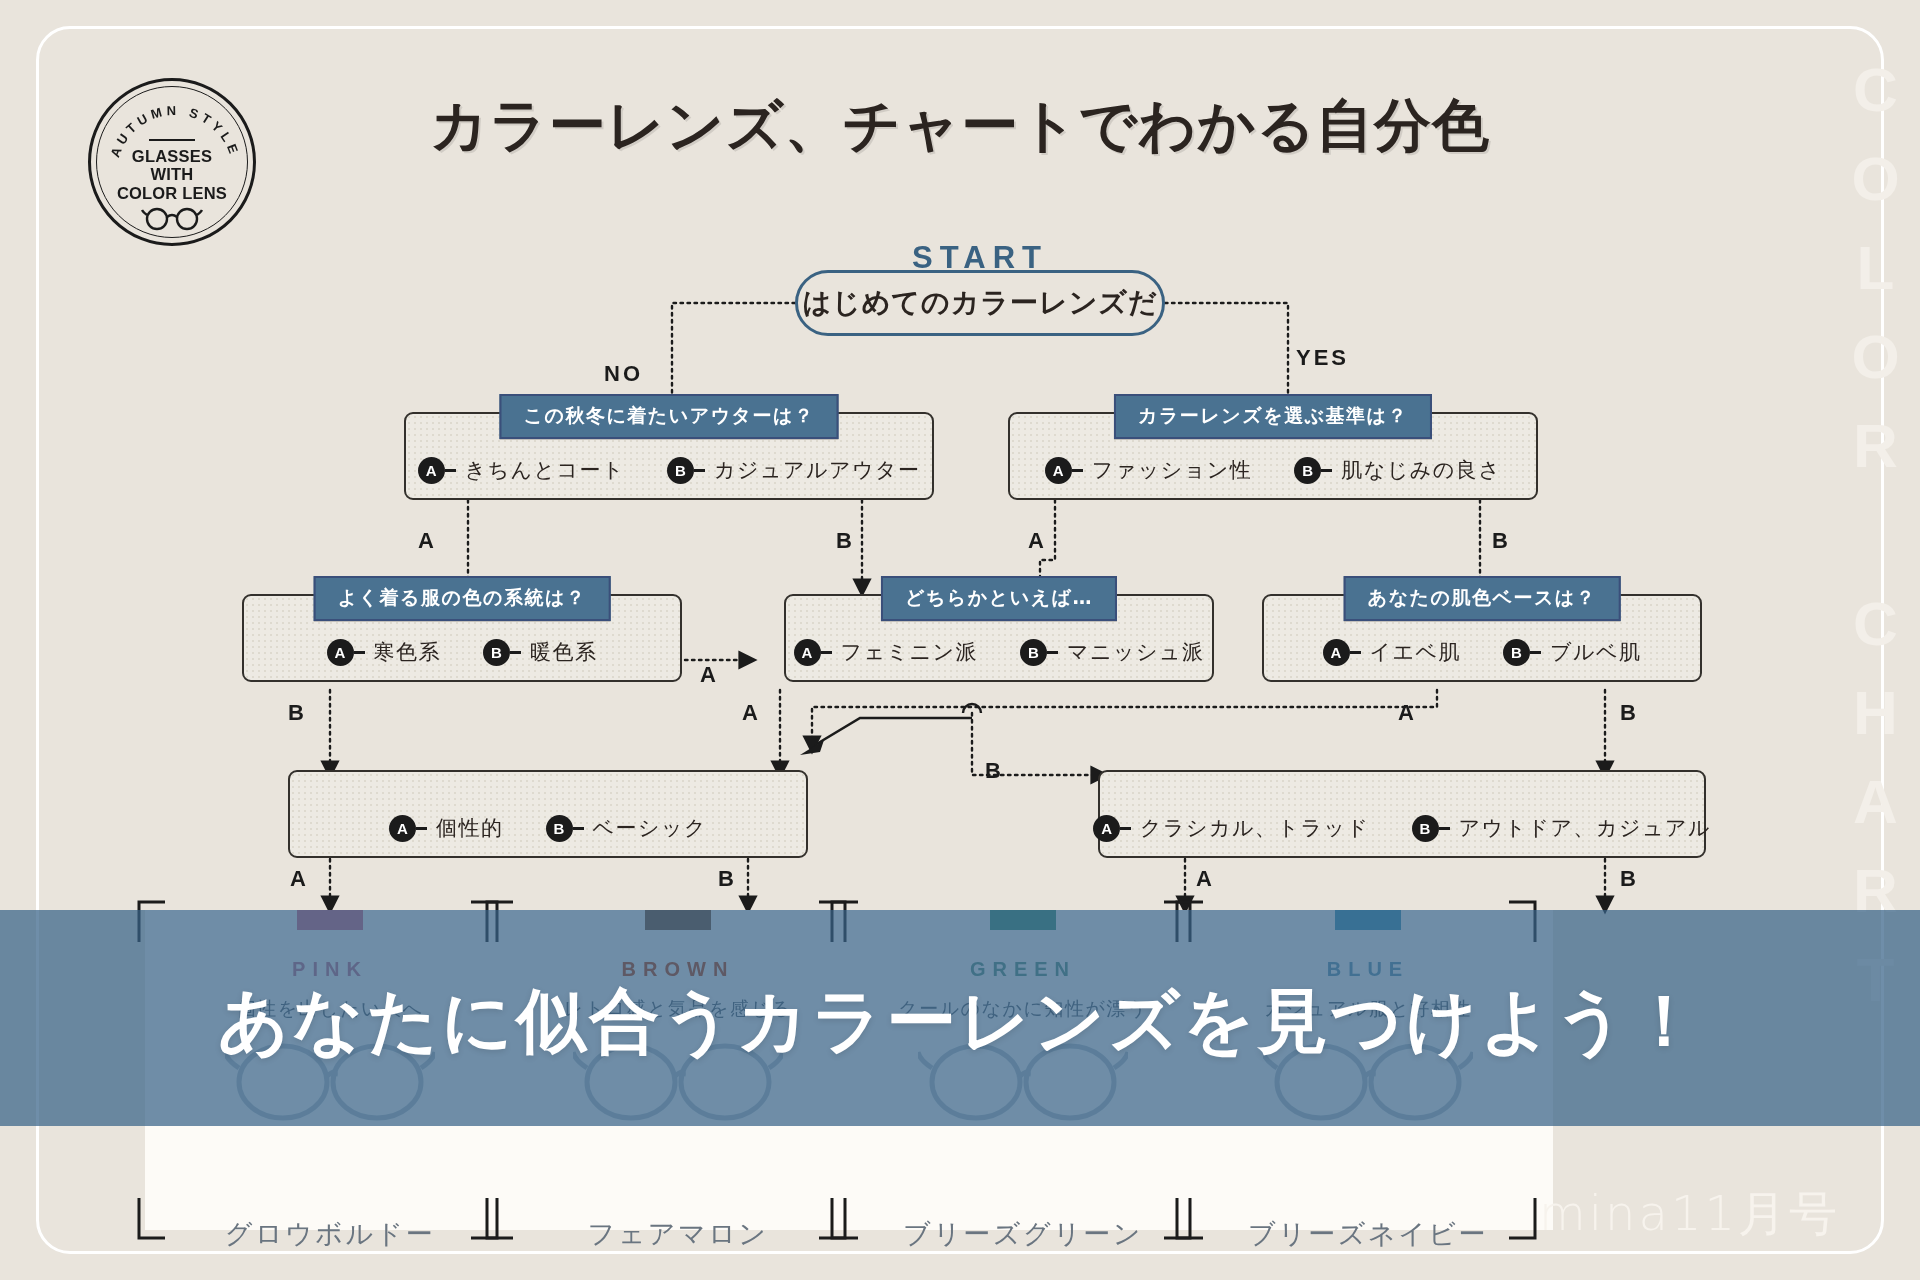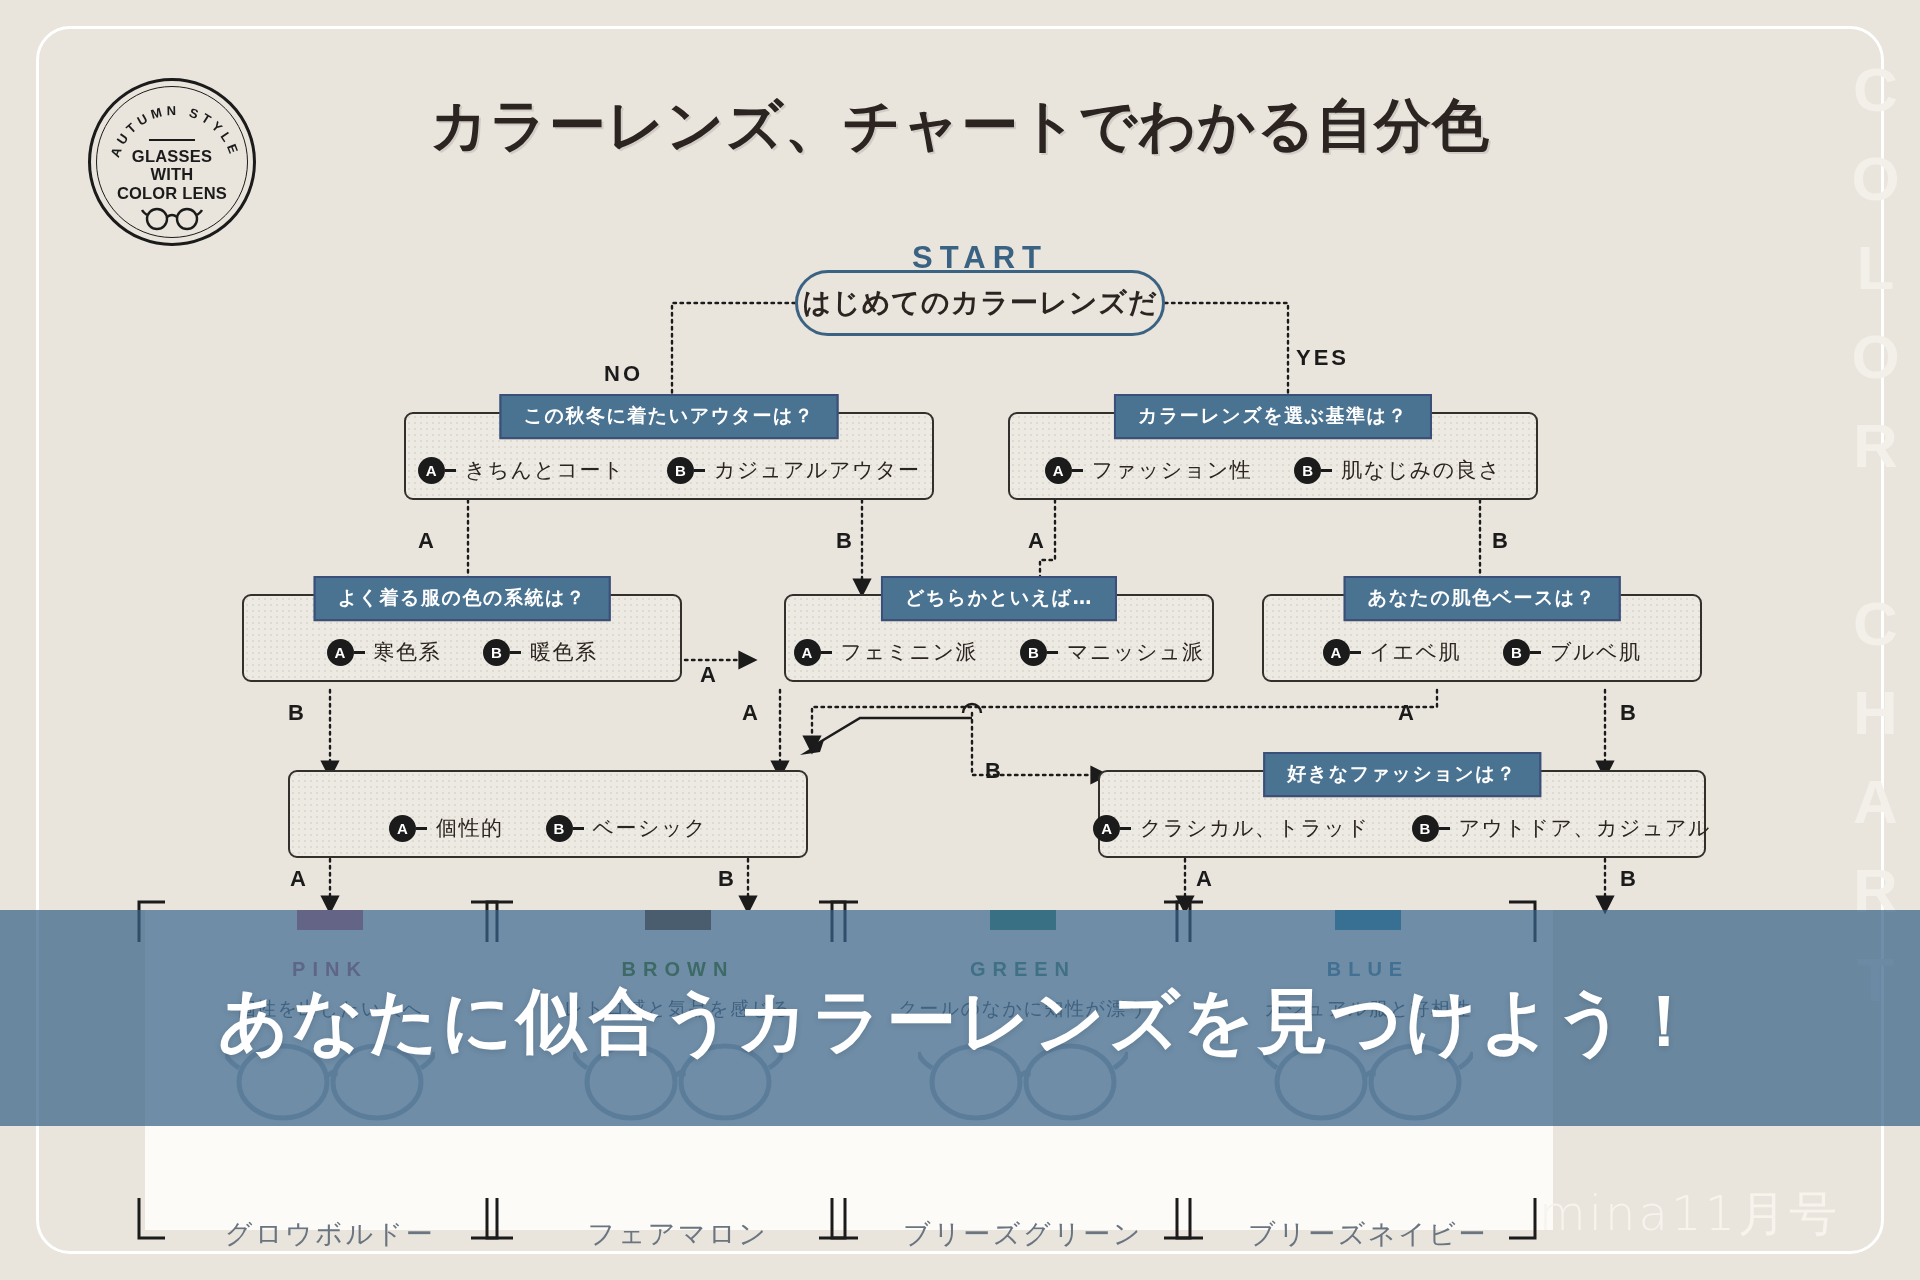--- a/index.html
+++ b/index.html
@@ -364,21 +364,20 @@
       </div>
       <div class="opt">
         <span class="bullet">B</span>
         <span class="dash"></span>
         <span class="opt-txt">ベーシック</span>
       </div>
     </div>
   </div>
 
   <div class="qcard" style="left:1098px;top:770px;width:608px;height:88px;">
-    <div class="qhead">好きなファッションは？</div>
     <div class="qopts">
       <div class="opt">
         <span class="bullet">A</span>
         <span class="dash"></span>
         <span class="opt-txt">クラシカル、トラッド</span>
       </div>
       <div class="opt">
         <span class="bullet">B</span>
         <span class="dash"></span>
         <span class="opt-txt">アウトドア、カジュアル</span>
@@ -412,21 +411,21 @@
       <ellipse cx="152" cy="52" rx="44" ry="36" fill="none" stroke="#b9c3ca" stroke-width="5"></ellipse>
       <path d="M102 46 q10 -8 8 0" fill="none" stroke="#b9c3ca" stroke-width="5"></path>
       <path d="M14 38 q-12 -8 -14 -16" fill="none" stroke="#b9c3ca" stroke-width="5"></path>
       <path d="M196 38 q12 -8 14 -16" fill="none" stroke="#b9c3ca" stroke-width="5"></path>
     </svg>
     <div class="rprod">グロウボルドー</div>
   </div>
 
   <div class="rcard" style="left:493px;">
     <div class="rswatch" id="sw1" style="background: rgb(124, 81, 48);"></div>
-    <div class="rname" id="nm1" style="color: #4d7c0f;">BROWN</div>
+    <div class="rname" id="nm1" style="color: #c2410c;">BROWN</div>
     <div class="rdesc">レトロ感と気品を感じる</div>
     <svg class="rglasses" width="210" height="110" viewBox="0 0 210 110">
       <ellipse cx="58" cy="52" rx="44" ry="36" fill="none" stroke="#b9c3ca" stroke-width="5"></ellipse>
       <ellipse cx="152" cy="52" rx="44" ry="36" fill="none" stroke="#b9c3ca" stroke-width="5"></ellipse>
       <path d="M102 46 q10 -8 8 0" fill="none" stroke="#b9c3ca" stroke-width="5"></path>
       <path d="M14 38 q-12 -8 -14 -16" fill="none" stroke="#b9c3ca" stroke-width="5"></path>
       <path d="M196 38 q12 -8 14 -16" fill="none" stroke="#b9c3ca" stroke-width="5"></path>
     </svg>
     <div class="rprod">フェアマロン</div>
   </div>

